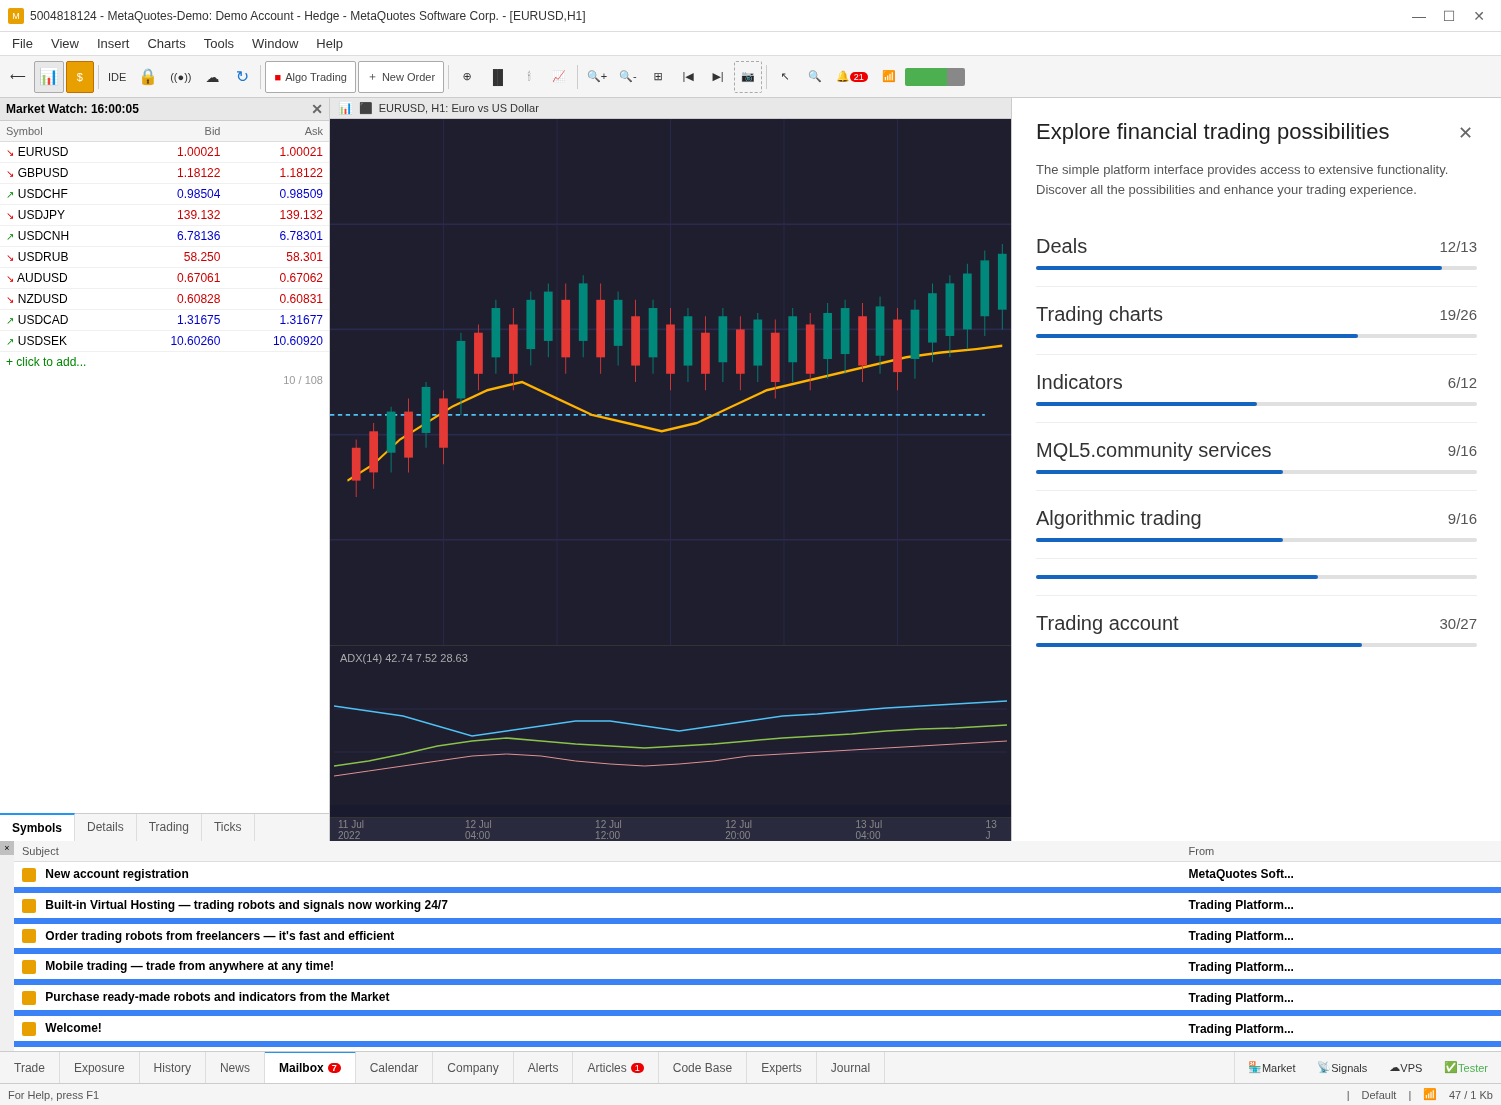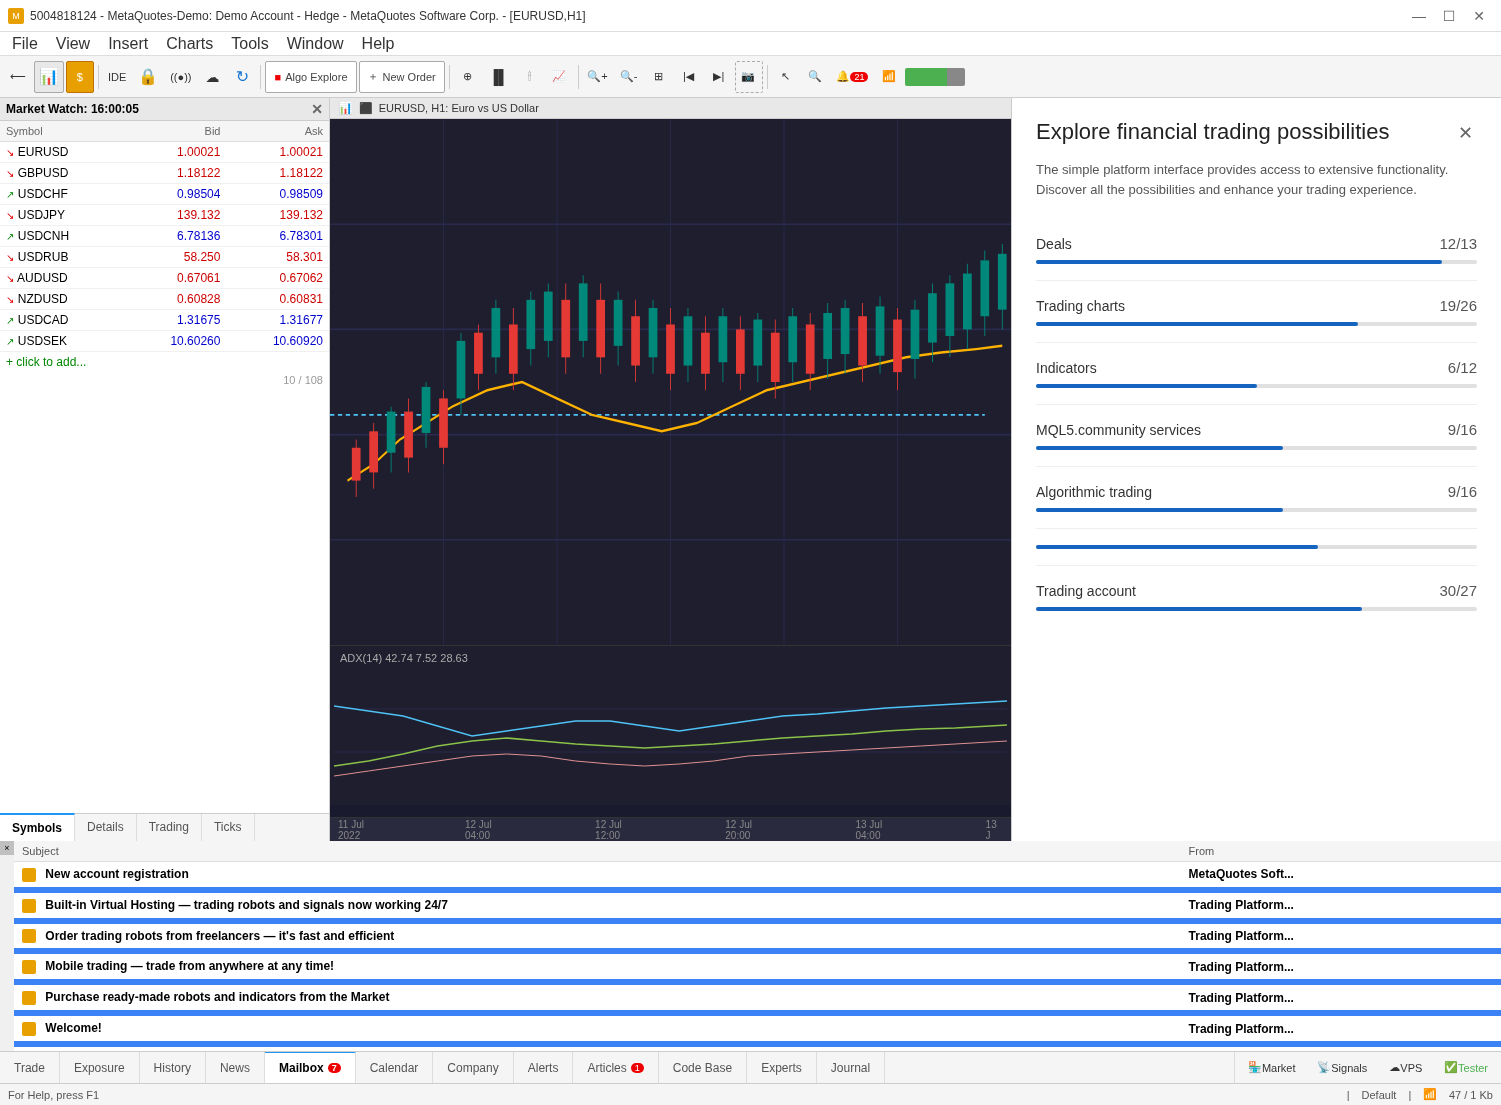--- a/index.html
+++ b/index.html
@@ -24,21 +24,21 @@
     
     .menu-bar {
       background: #fff;
       height: 24px;
       display: flex;
       align-items: center;
       padding: 0 4px;
       border-bottom: 1px solid #ddd;
       gap: 2px;
     }
-    .menu-item { padding: 2px 8px; cursor: pointer; font-size: 16px; color: #333; border-radius: 2px; }
+    .menu-item { padding: 2px 8px; cursor: pointer; font-size: 13px; color: #333; border-radius: 2px; }
 
     
     .toolbar {
       background: #f5f5f5;
       height: 42px;
       display: flex;
       align-items: center;
       padding: 0 4px;
       border-bottom: 1px solid #ccc;
       gap: 2px;
@@ -217,21 +217,21 @@
       padding: 16px 0;
       border-bottom: 1px solid #eee;
     }
     .progress-item:last-child { border-bottom: none; }
     .progress-item-header {
       display: flex;
       justify-content: space-between;
       align-items: center;
       margin-bottom: 8px;
     }
-    .progress-item-label { font-size: 14px; color: #333; }
+    .progress-item-label { font-size: 20px; color: #333; }
     .progress-item-count { font-size: 15px; color: #555; }
     .progress-bar-bg { height: 4px; background: #e0e0e0; border-radius: 2px; }
     .progress-bar-fill { height: 4px; background: #1565c0; border-radius: 2px; }
     .mailbox-table { width: 100%; border-collapse: collapse; }
     .mailbox-table th {
       background: #f5f5f5;
       padding: 4px 8px;
       text-align: left;
       font-size: 11px;
       font-weight: normal;
@@ -359,21 +359,21 @@
   </button>
   <button class="toolbar-btn" style="font-size:14px;">
     <span>☁</span>
   </button>
   <button class="toolbar-btn" style="color:#1976d2;font-size:16px;">
     <span>↻</span>
   </button>
   <div class="toolbar-sep"></div>
   <button class="toolbar-btn toolbar-btn-labeled toolbar-btn-algo">
     <span style="color:#e00;">■</span>
-    <span>Algo Explore</span>
+    <span>Algo Trading</span>
   </button>
   <button class="toolbar-btn toolbar-btn-labeled toolbar-btn-new-order">
     <span>＋</span>
     <span>New Order</span>
   </button>
   <div class="toolbar-sep"></div>
   <button class="toolbar-btn">
     <span>⊕</span>
   </button>
   <button class="toolbar-btn" style="font-size:14px;">

